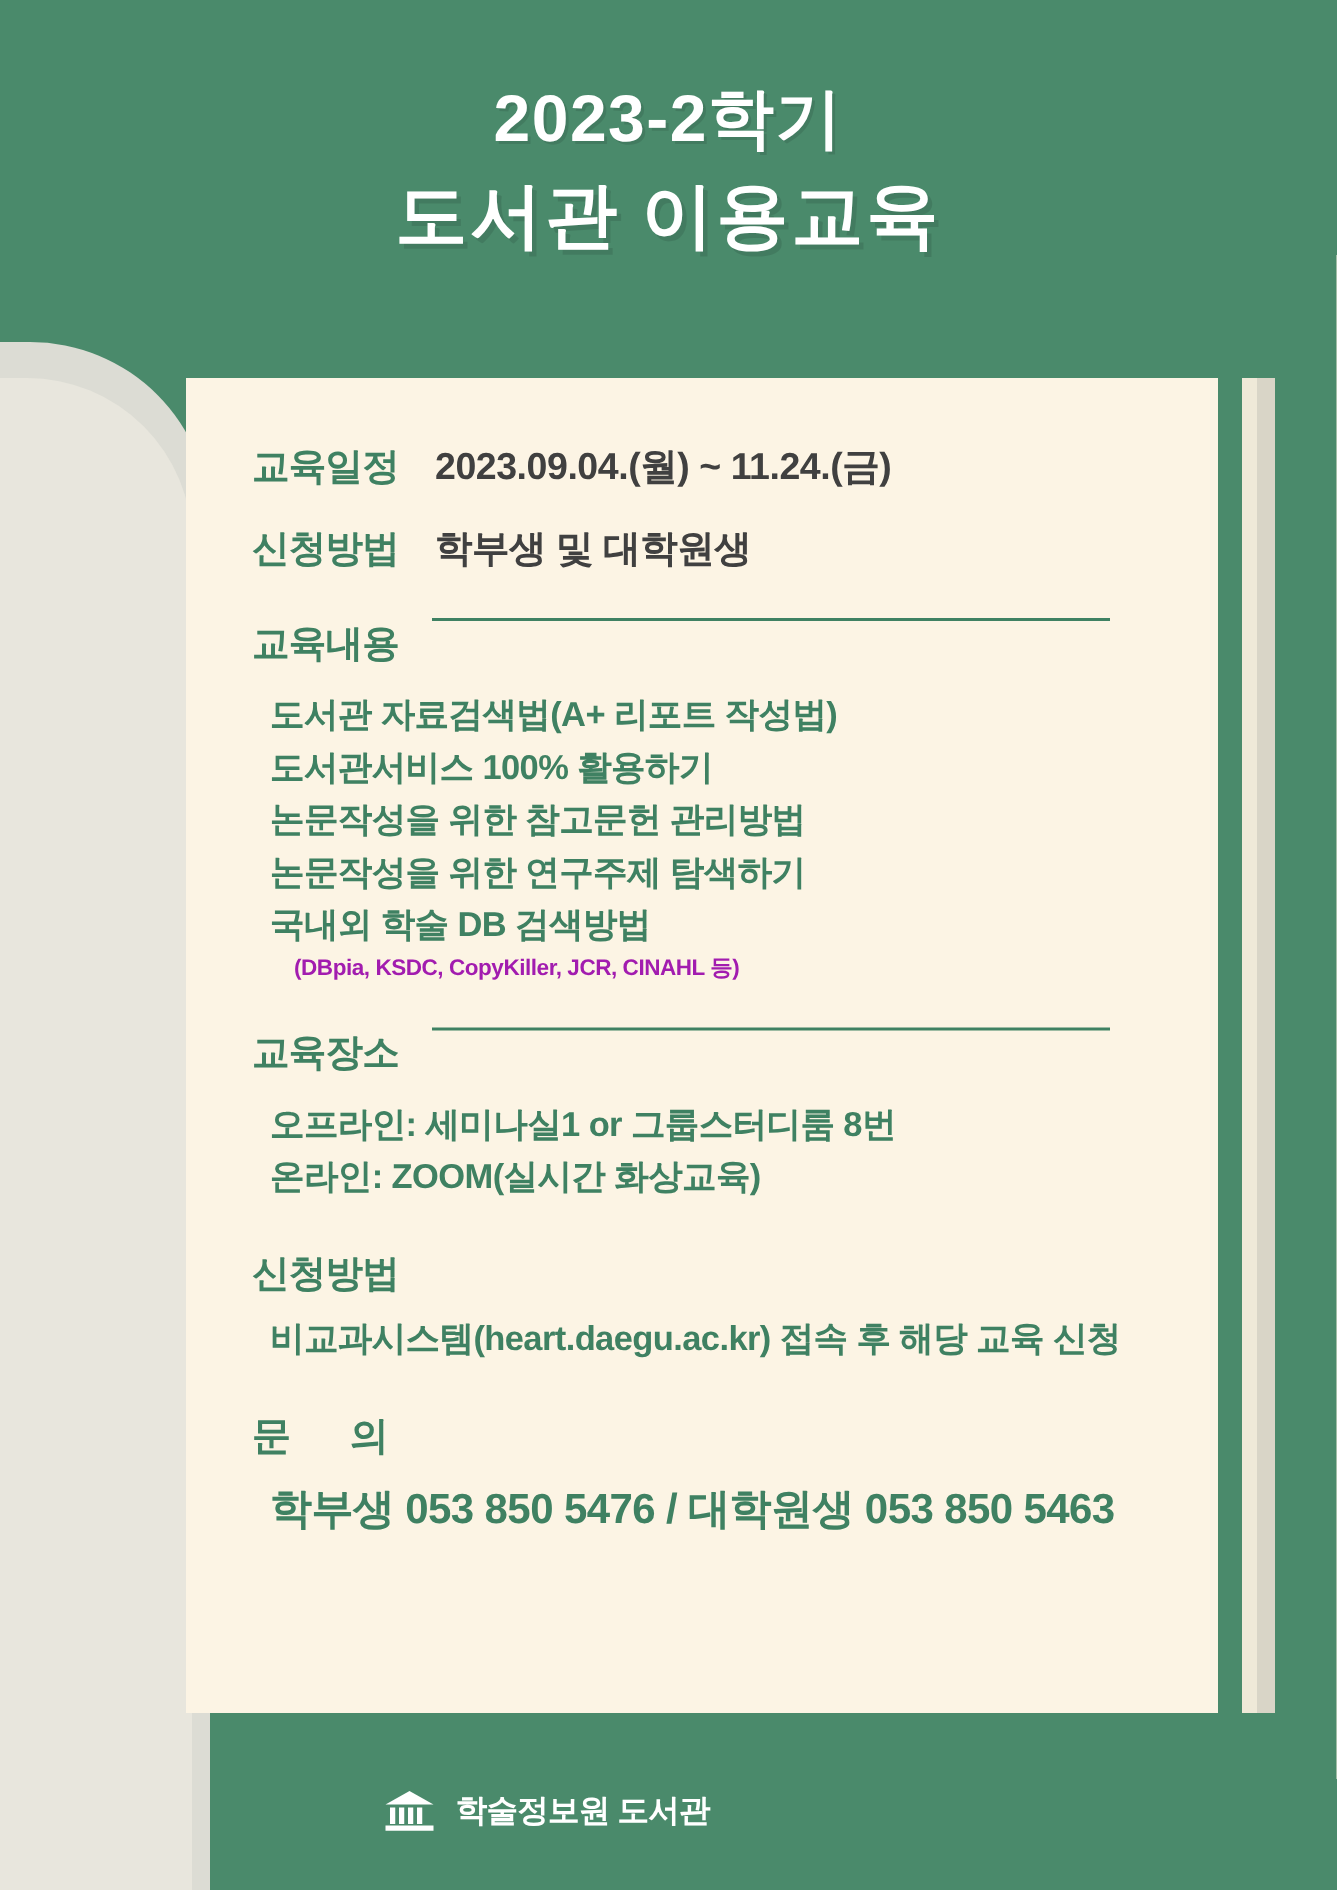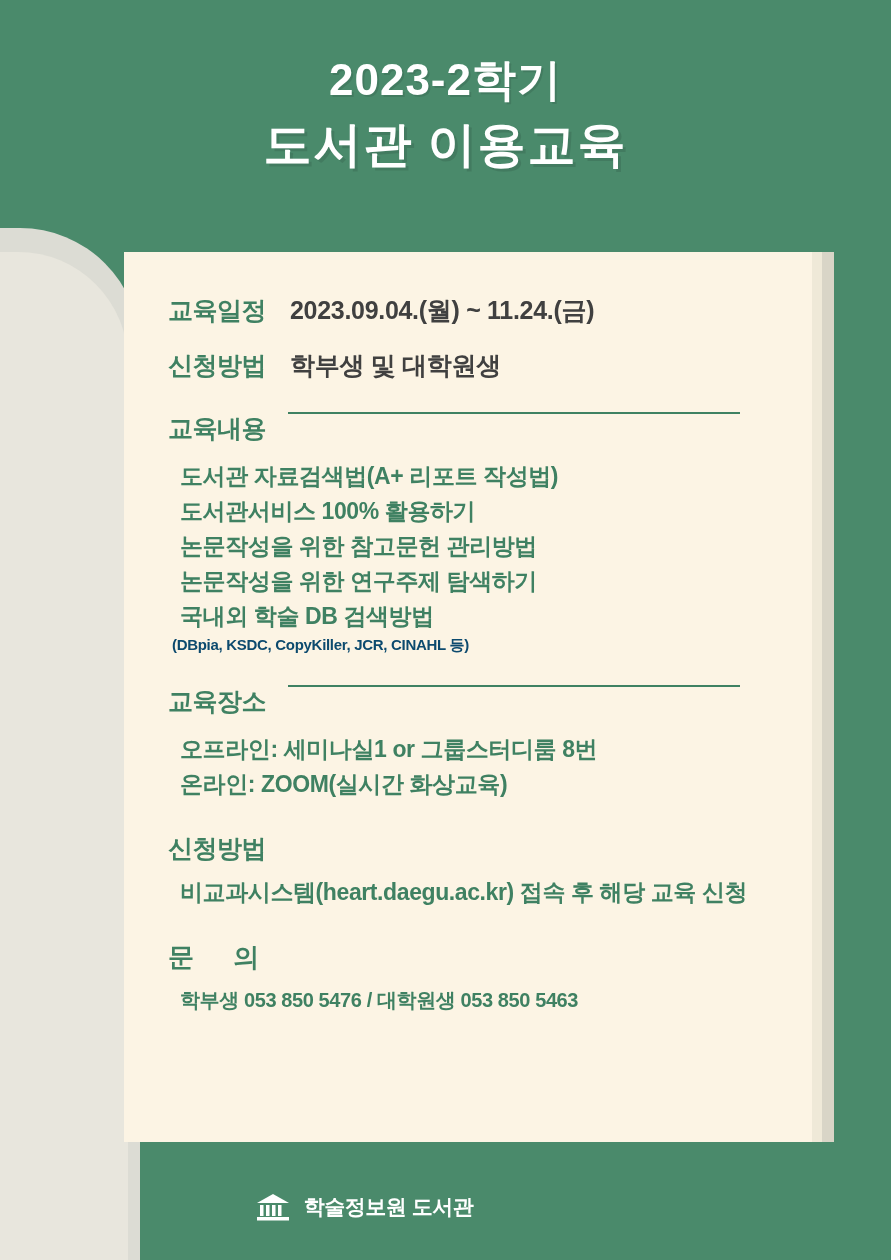--- a/index.html
+++ b/index.html
@@ -65,20 +65,21 @@
   }
 
   
   .card-wrap {
     position: absolute;
     left: 124px;
     top: 252px;
     width: 710px;
     height: 890px;
     z-index: 3;
+    padding-left: 16px;
   }
   .card-shadow-2 {
     position: absolute;
     right: 0;
     top: 0;
     width: 12px;
     height: 890px;
     background: #d9d5c7;
   }
   .card-shadow-1 {
@@ -142,37 +143,37 @@
     list-style: none;
   }
   .list li {
     color: #3f8162;
     font-size: 23px;
     font-weight: bold;
     line-height: 1.52;
     letter-spacing: -0.4px;
   }
   .note {
-    color: #0c4a6e;
+    color: #a21caf;
     font-size: 15px;
     font-weight: bold;
-    margin: 2px 0 0 4px;
+    margin: 2px 0 0 28px;
     letter-spacing: -0.3px;
   }
 
   .block-text {
     color: #3f8162;
     font-size: 23px;
     font-weight: bold;
     line-height: 1.52;
     margin-left: 12px;
     letter-spacing: -0.4px;
   }
   .block-text.big {
-    font-size: 20px;
+    font-size: 28px;
   }
 
   .inquiry-label {
     color: #3f8162;
     font-size: 26px;
     font-weight: bold;
     letter-spacing: 16px;
   }
 
   

